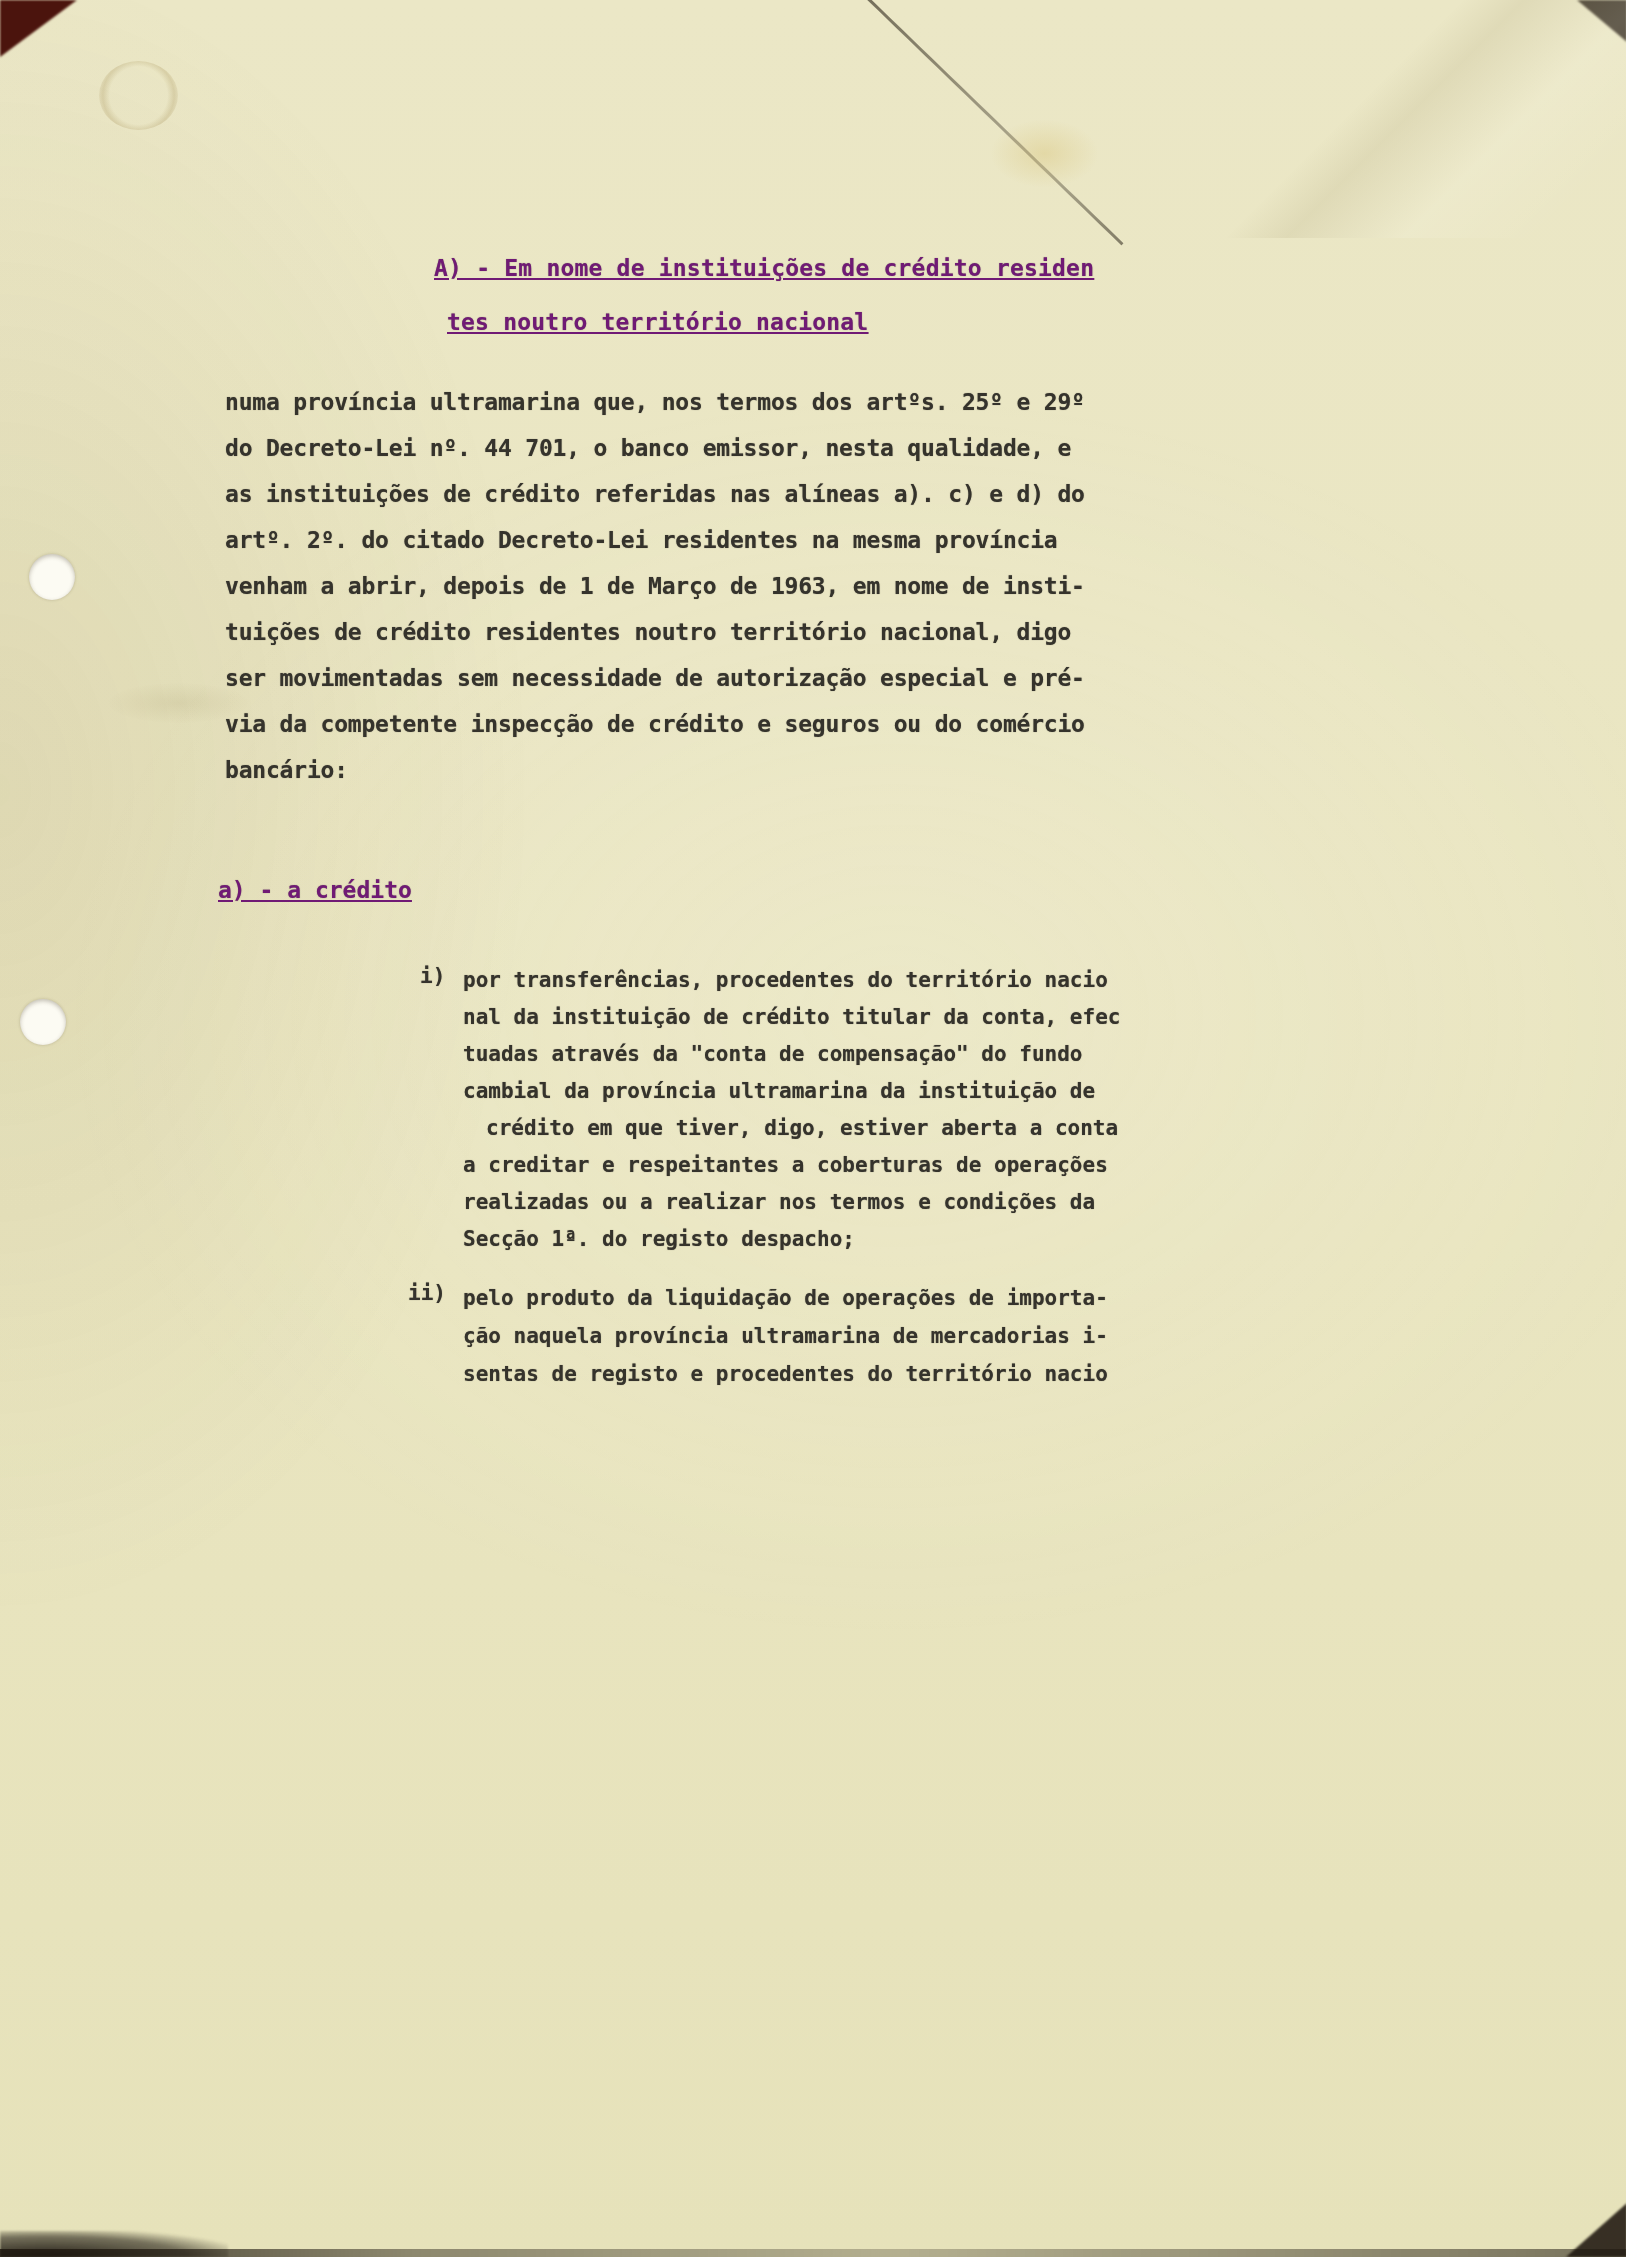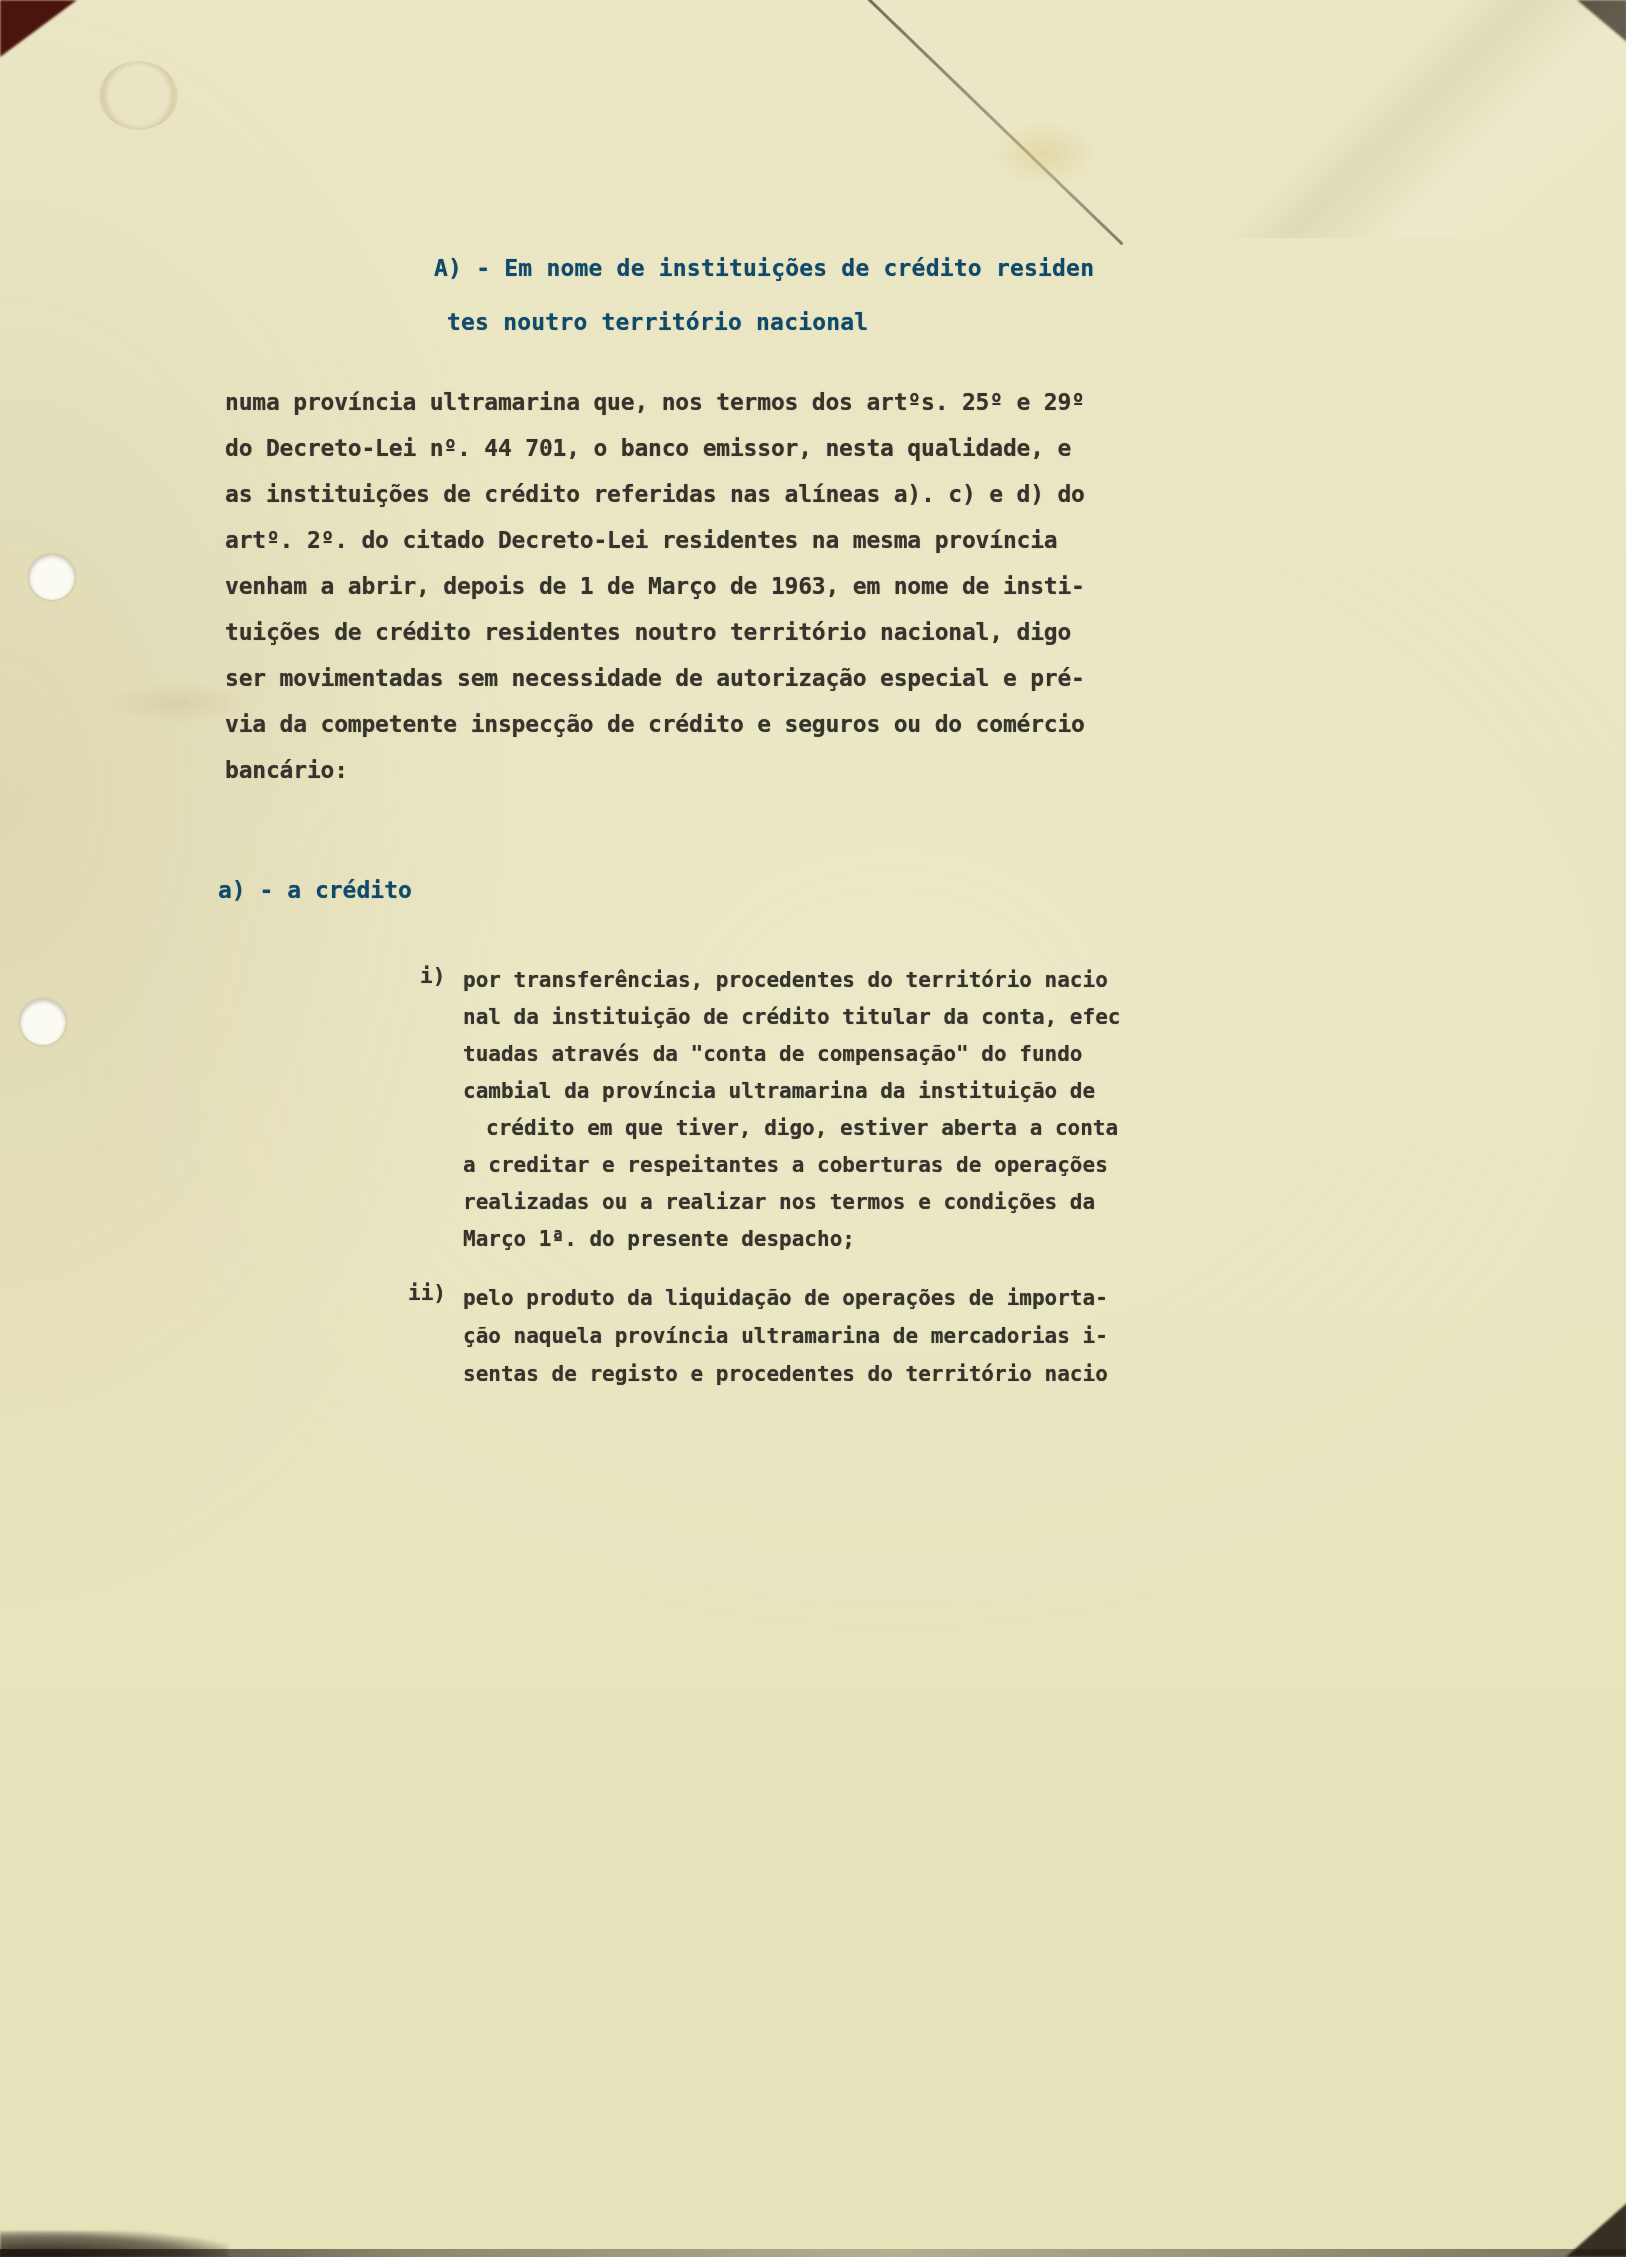--- a/index.html
+++ b/index.html
@@ -16,22 +16,23 @@
       radial-gradient(ellipse 891px 1386px at 0% 35%, rgba(120,100,40,0.10), transparent 60%),
       radial-gradient(ellipse 1188px 891px at 55% 45%, rgba(255,255,248,0.12), transparent 70%),
       linear-gradient(180deg, #ebe7c6 0%, #e9e5c0 55%, #e6e2ba 100%);
     font-family: "DejaVu Sans Mono", "Liberation Mono", monospace;
     color: #35332c;
   }
   .txt {
     position: absolute;
     white-space: pre;
     font-weight: bold;
-    color: #0c4a6e;
+    color: #701a75;
     text-shadow: 0 0 1px rgba(50,46,38,0.55);
+    text-decoration: underline;
   }
   .heading-line { font-size: 23px; letter-spacing: 0.2px; }
   .para-line {
     position: relative;
     white-space: pre;
     font-size: 23px;
     line-height: 46px;
     letter-spacing: -0.2px;
   }
   .para-block {
@@ -166,21 +167,21 @@
 
 <div class="item-marker" style="left:420px; top:964px;">i)</div>
 <div class="para-block" style="left:463px; top:962px;">
   <div class="sub-line" style="line-height:37px;">por transferências, procedentes do território nacio</div>
   <div class="sub-line" style="line-height:37px;">nal da instituição de crédito titular da conta, efec</div>
   <div class="sub-line" style="line-height:37px;">tuadas através da "conta de compensação" do fundo</div>
   <div class="sub-line" style="line-height:37px;">cambial da província ultramarina da instituição de</div>
   <div class="sub-line" style="line-height:37px;margin-left:23px;">crédito em que tiver, digo, estiver aberta a conta</div>
   <div class="sub-line" style="line-height:37px;">a creditar e respeitantes a coberturas de operações</div>
   <div class="sub-line" style="line-height:37px;">realizadas ou a realizar nos termos e condições da</div>
-  <div class="sub-line" style="line-height:37px;">Março 1ª. do presente despacho;</div>
+  <div class="sub-line" style="line-height:37px;">Secção 1ª. do registo despacho;</div>
 </div>
 
 <div class="item-marker" style="left:408px; top:1281px;">ii)</div>
 <div class="para-block" style="left:463px; top:1279px;">
   <div class="sub-line" style="line-height:38px;">pelo produto da liquidação de operações de importa-</div>
   <div class="sub-line" style="line-height:38px;">ção naquela província ultramarina de mercadorias i-</div>
   <div class="sub-line" style="line-height:38px;">sentas de registo e procedentes do território nacio</div>
 </div>
 
 

